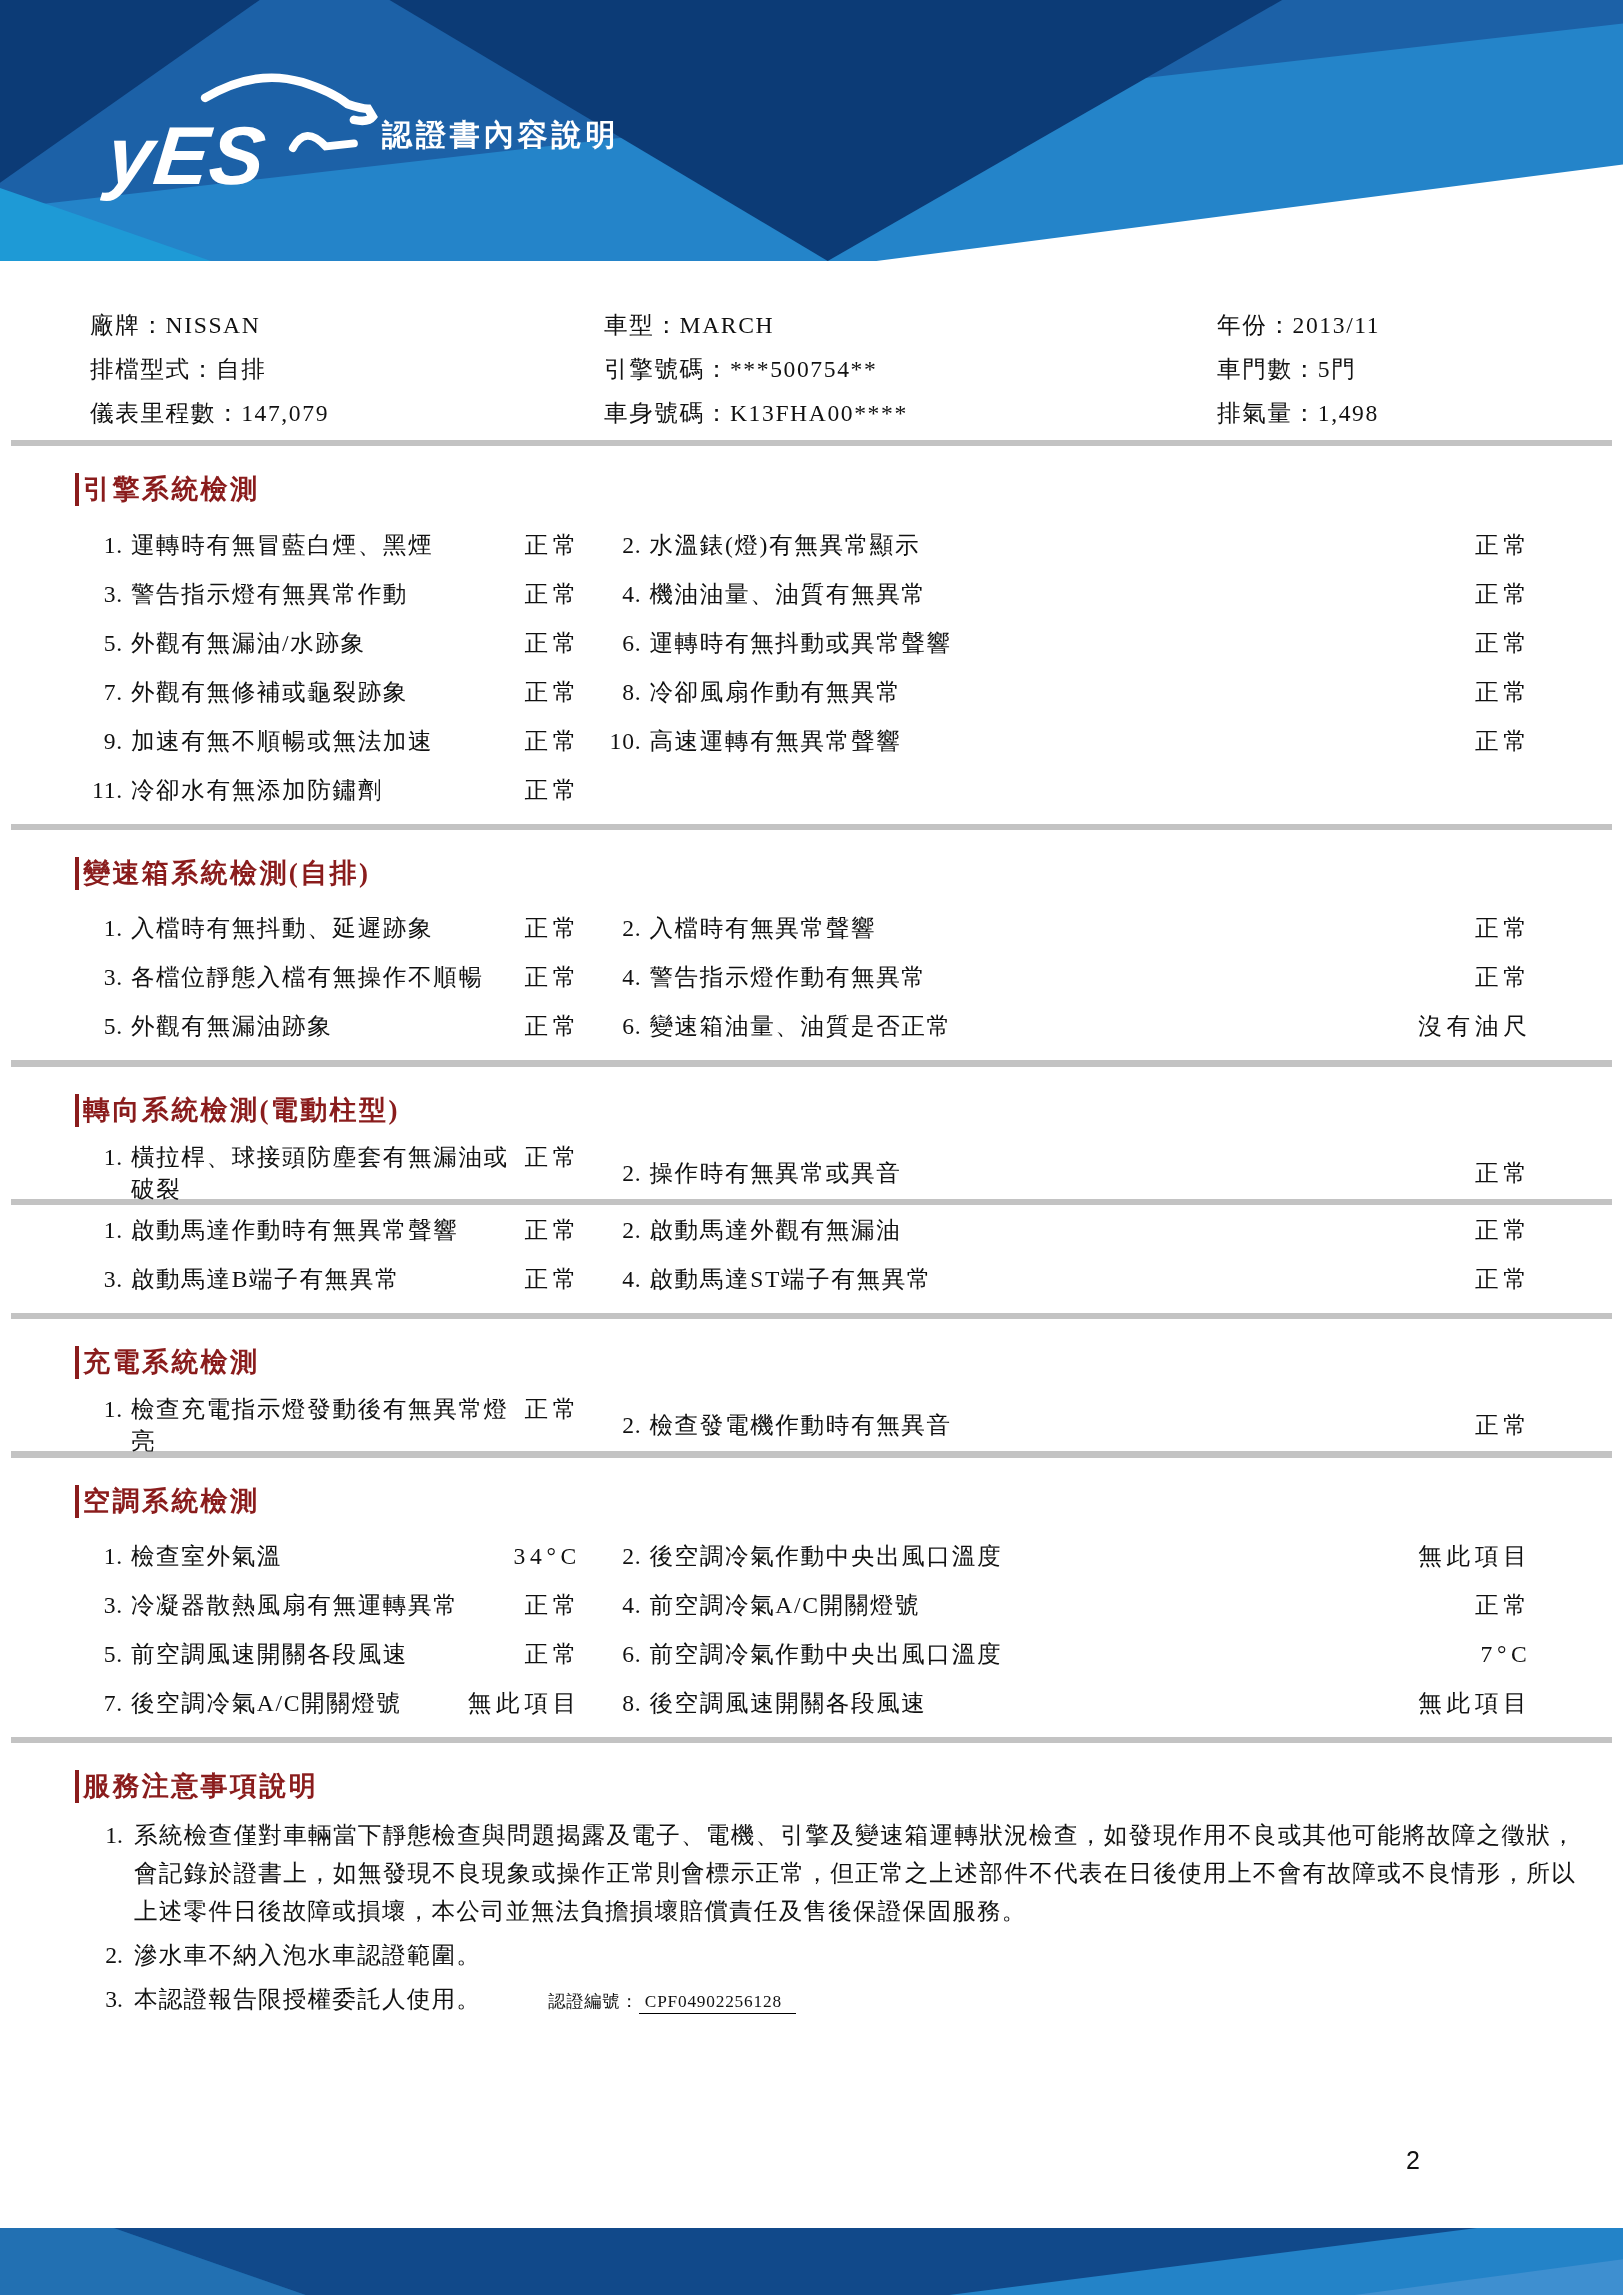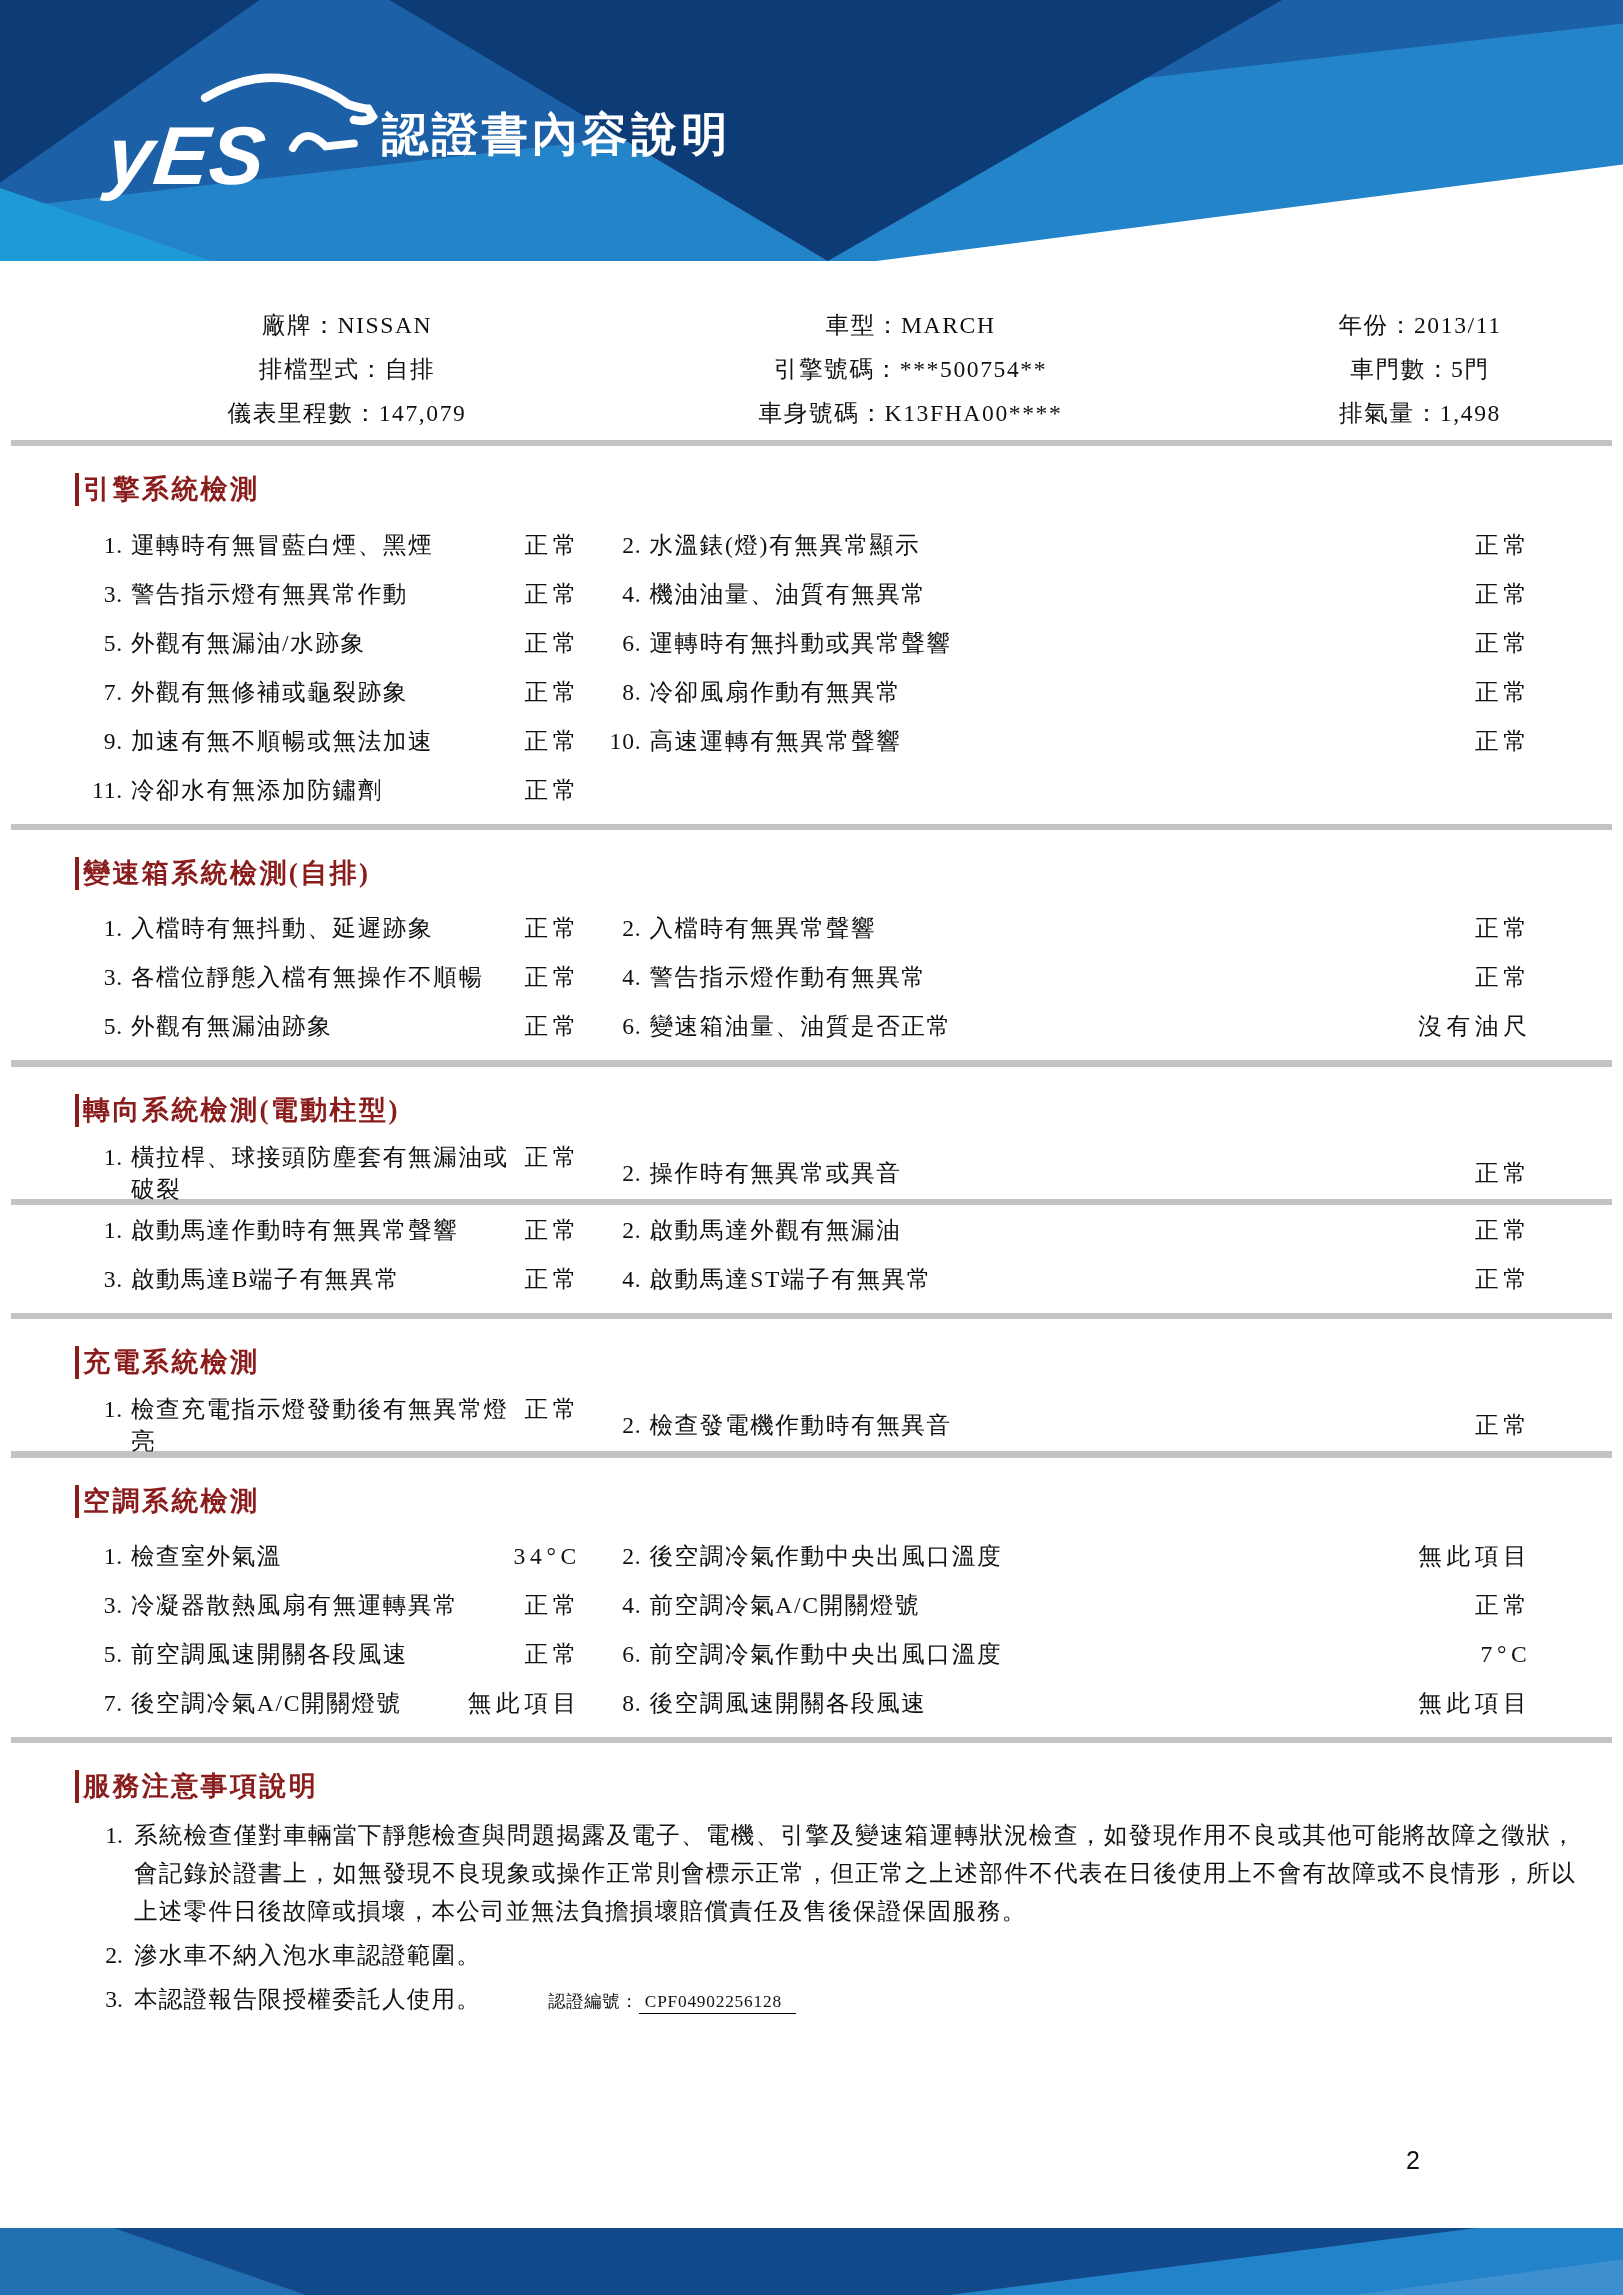--- a/index.html
+++ b/index.html
@@ -15,24 +15,24 @@
   .h-dark-corner{background:#0c3b76;clip-path:polygon(0 0,16% 0,0 70%);}
   .h-cyan{background:#1e9ad6;clip-path:polygon(0 72%,13% 100%,0 100%);}
   .h-white{background:#ffffff;clip-path:polygon(54% 100%,100% 63%,100% 100%);}
   .header-content{position:absolute;left:108px;top:68px;display:flex;align-items:center;gap:31px;}
   .logo{position:relative;width:243px;height:134px;}
   .logo-text{position:absolute;left:0;bottom:4.7px;font-family:"Liberation Sans","DejaVu Sans",sans-serif;
              font-style:italic;font-weight:900;font-size:82px;line-height:1;color:#fff;
              letter-spacing:0.8px;transform:skewX(-6deg);}
   .car-svg{position:absolute;right:-30px;top:-3.1px;}
   .header-title{font-family:"Liberation Sans","DejaVu Sans",sans-serif;font-weight:bold;
-                font-size:46px;color:#ffffff;letter-spacing:3.9px;white-space:nowrap;}
-
-  
-  .vehicle-info{position:absolute;top:303px;left:0;width:1623px;text-align:center;}
+                font-size:30px;color:#ffffff;letter-spacing:3.9px;white-space:nowrap;}
+
+  
+  .vehicle-info{position:absolute;top:303px;left:0;width:1623px;}
   .vi-row{display:grid;grid-template-columns:514px 613px 1fr;padding-left:90px;height:44px;
           align-items:center;font-size:23.6px;letter-spacing:1.6px;}
 
   
   .main{position:absolute;top:440px;left:0;width:1623px;}
   .gray-bar{height:6.3px;background:#c3c3c3;margin:0 11px;}
   .section-title{margin:27px 0 14px 75px;height:33px;line-height:33px;font-size:27px;font-weight:bold;
                  color:#8a1c1c;border-left:4.7px solid #8a1c1c;padding-left:4px;letter-spacing:2.4px;}
   .rows{margin-bottom:9.4px;}
   .row{display:grid;grid-template-columns:491px 923px;column-gap:27.5px;padding-left:90px;

